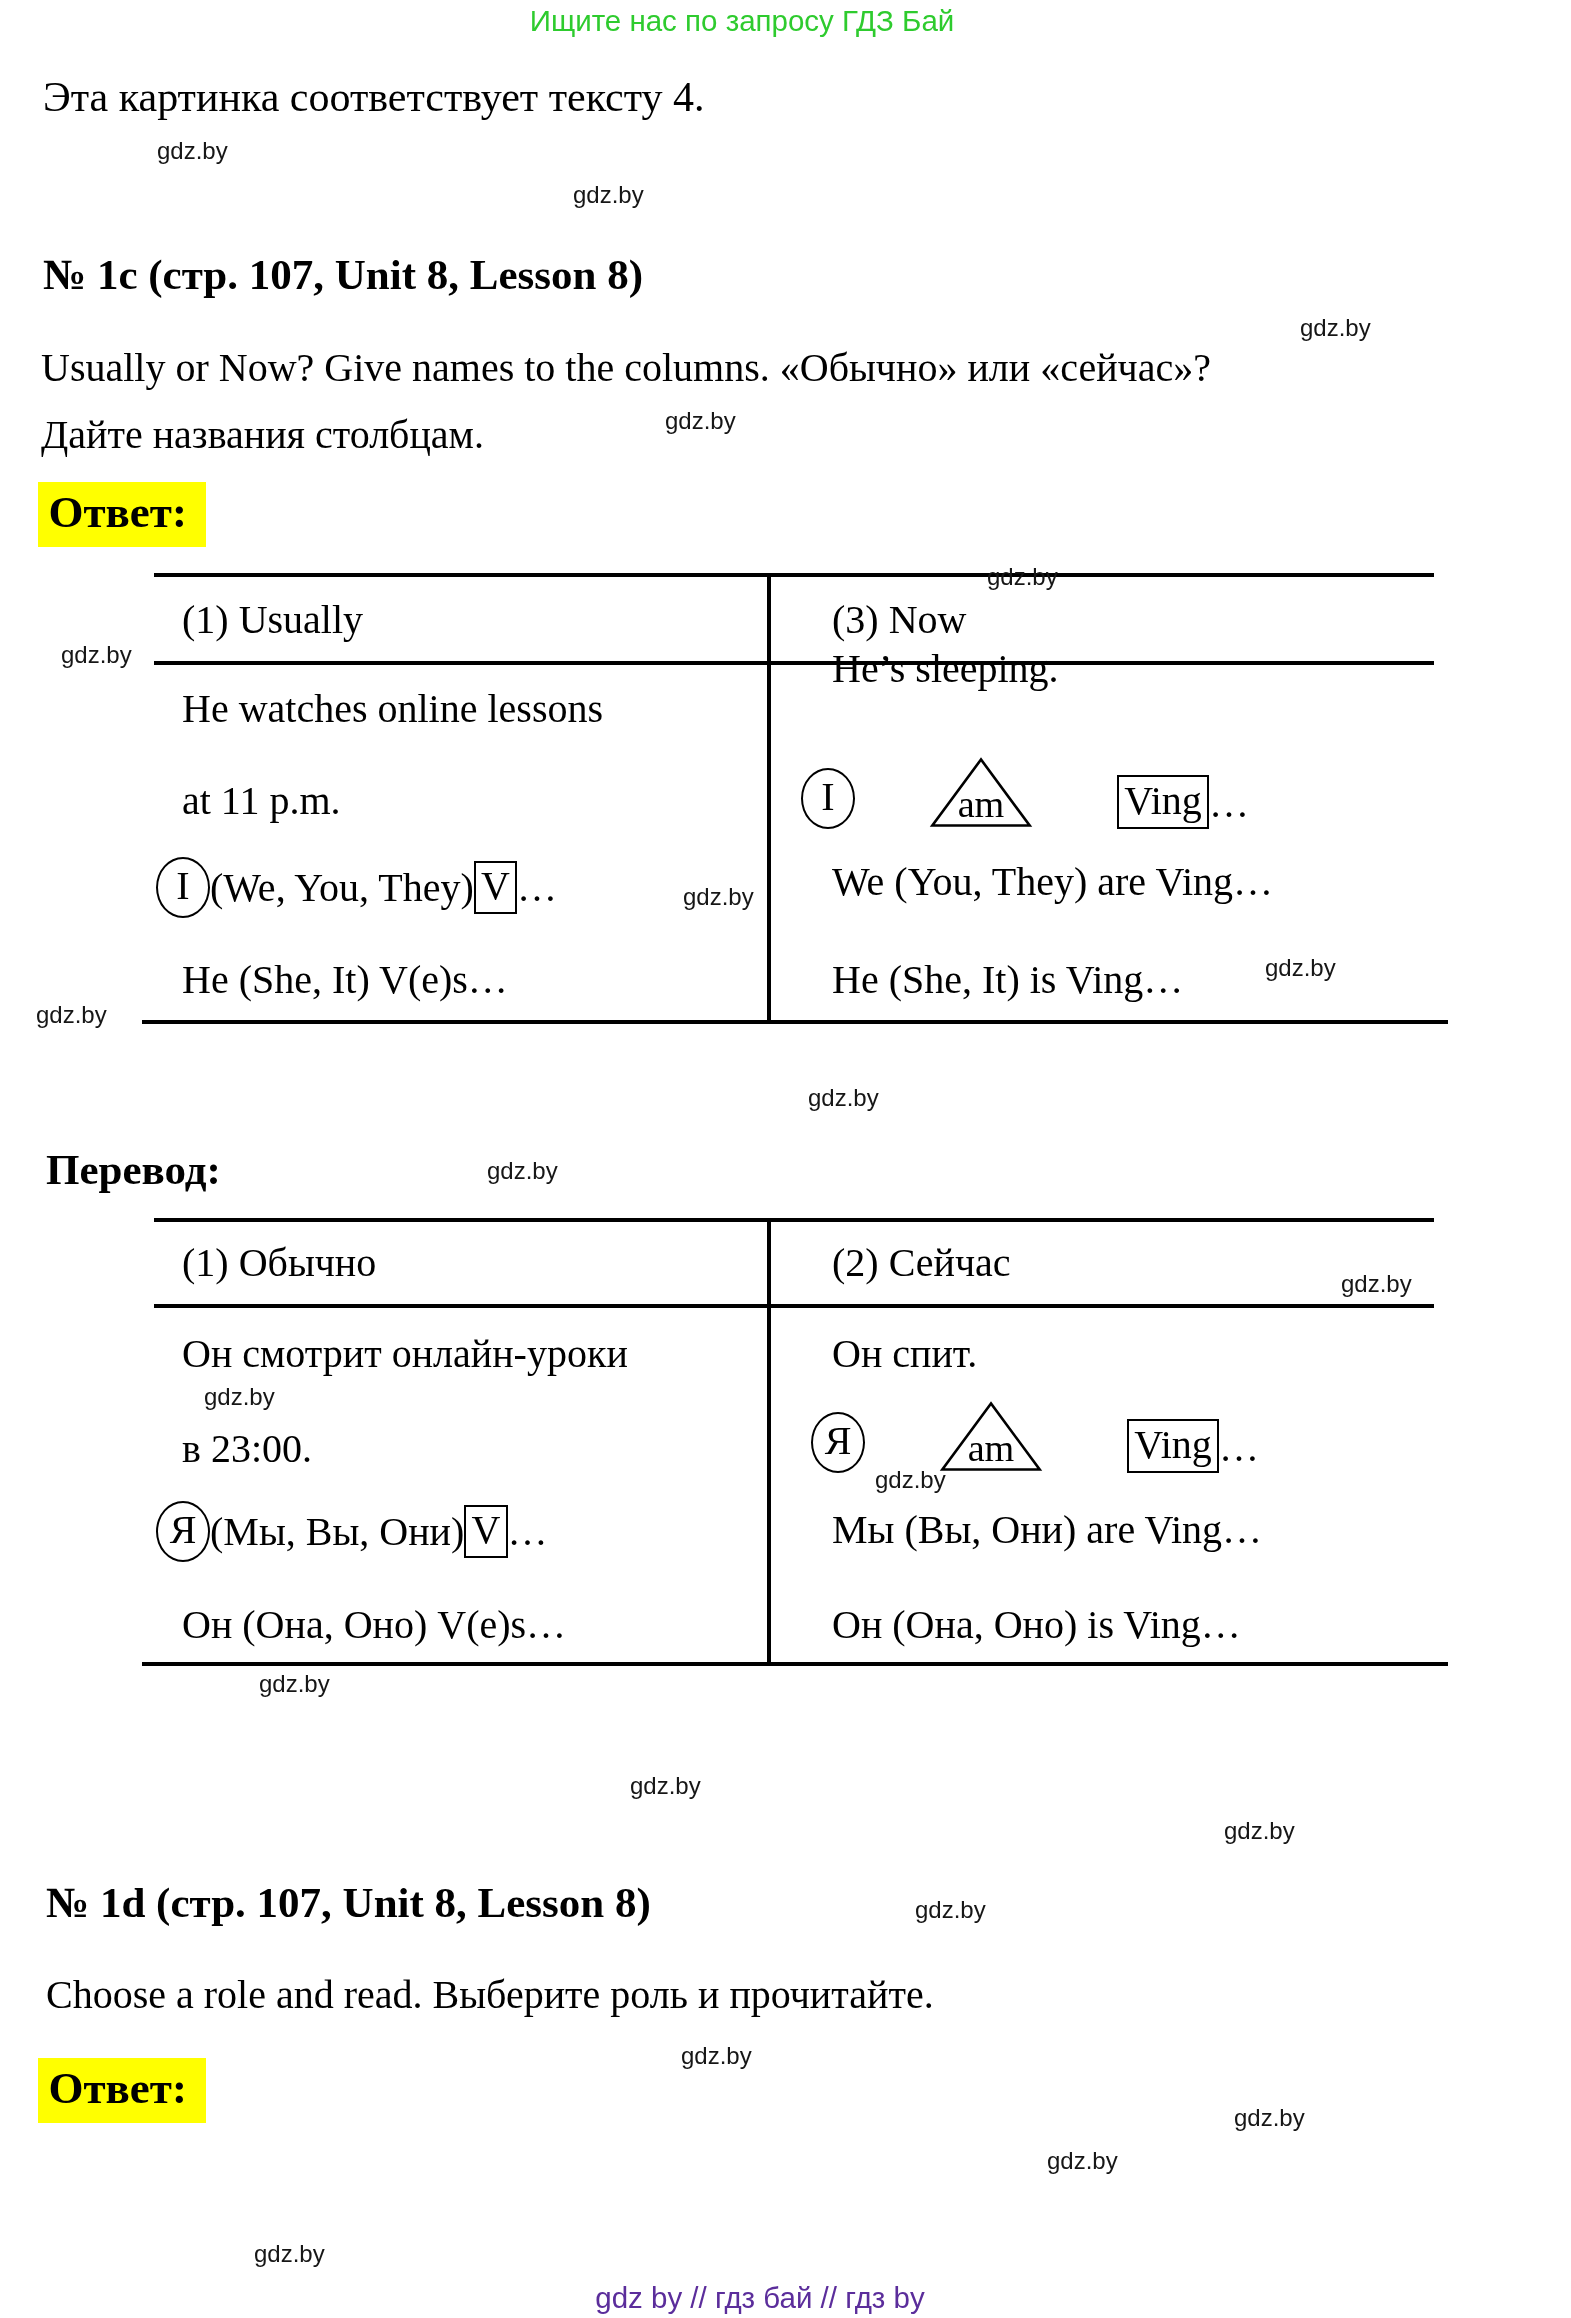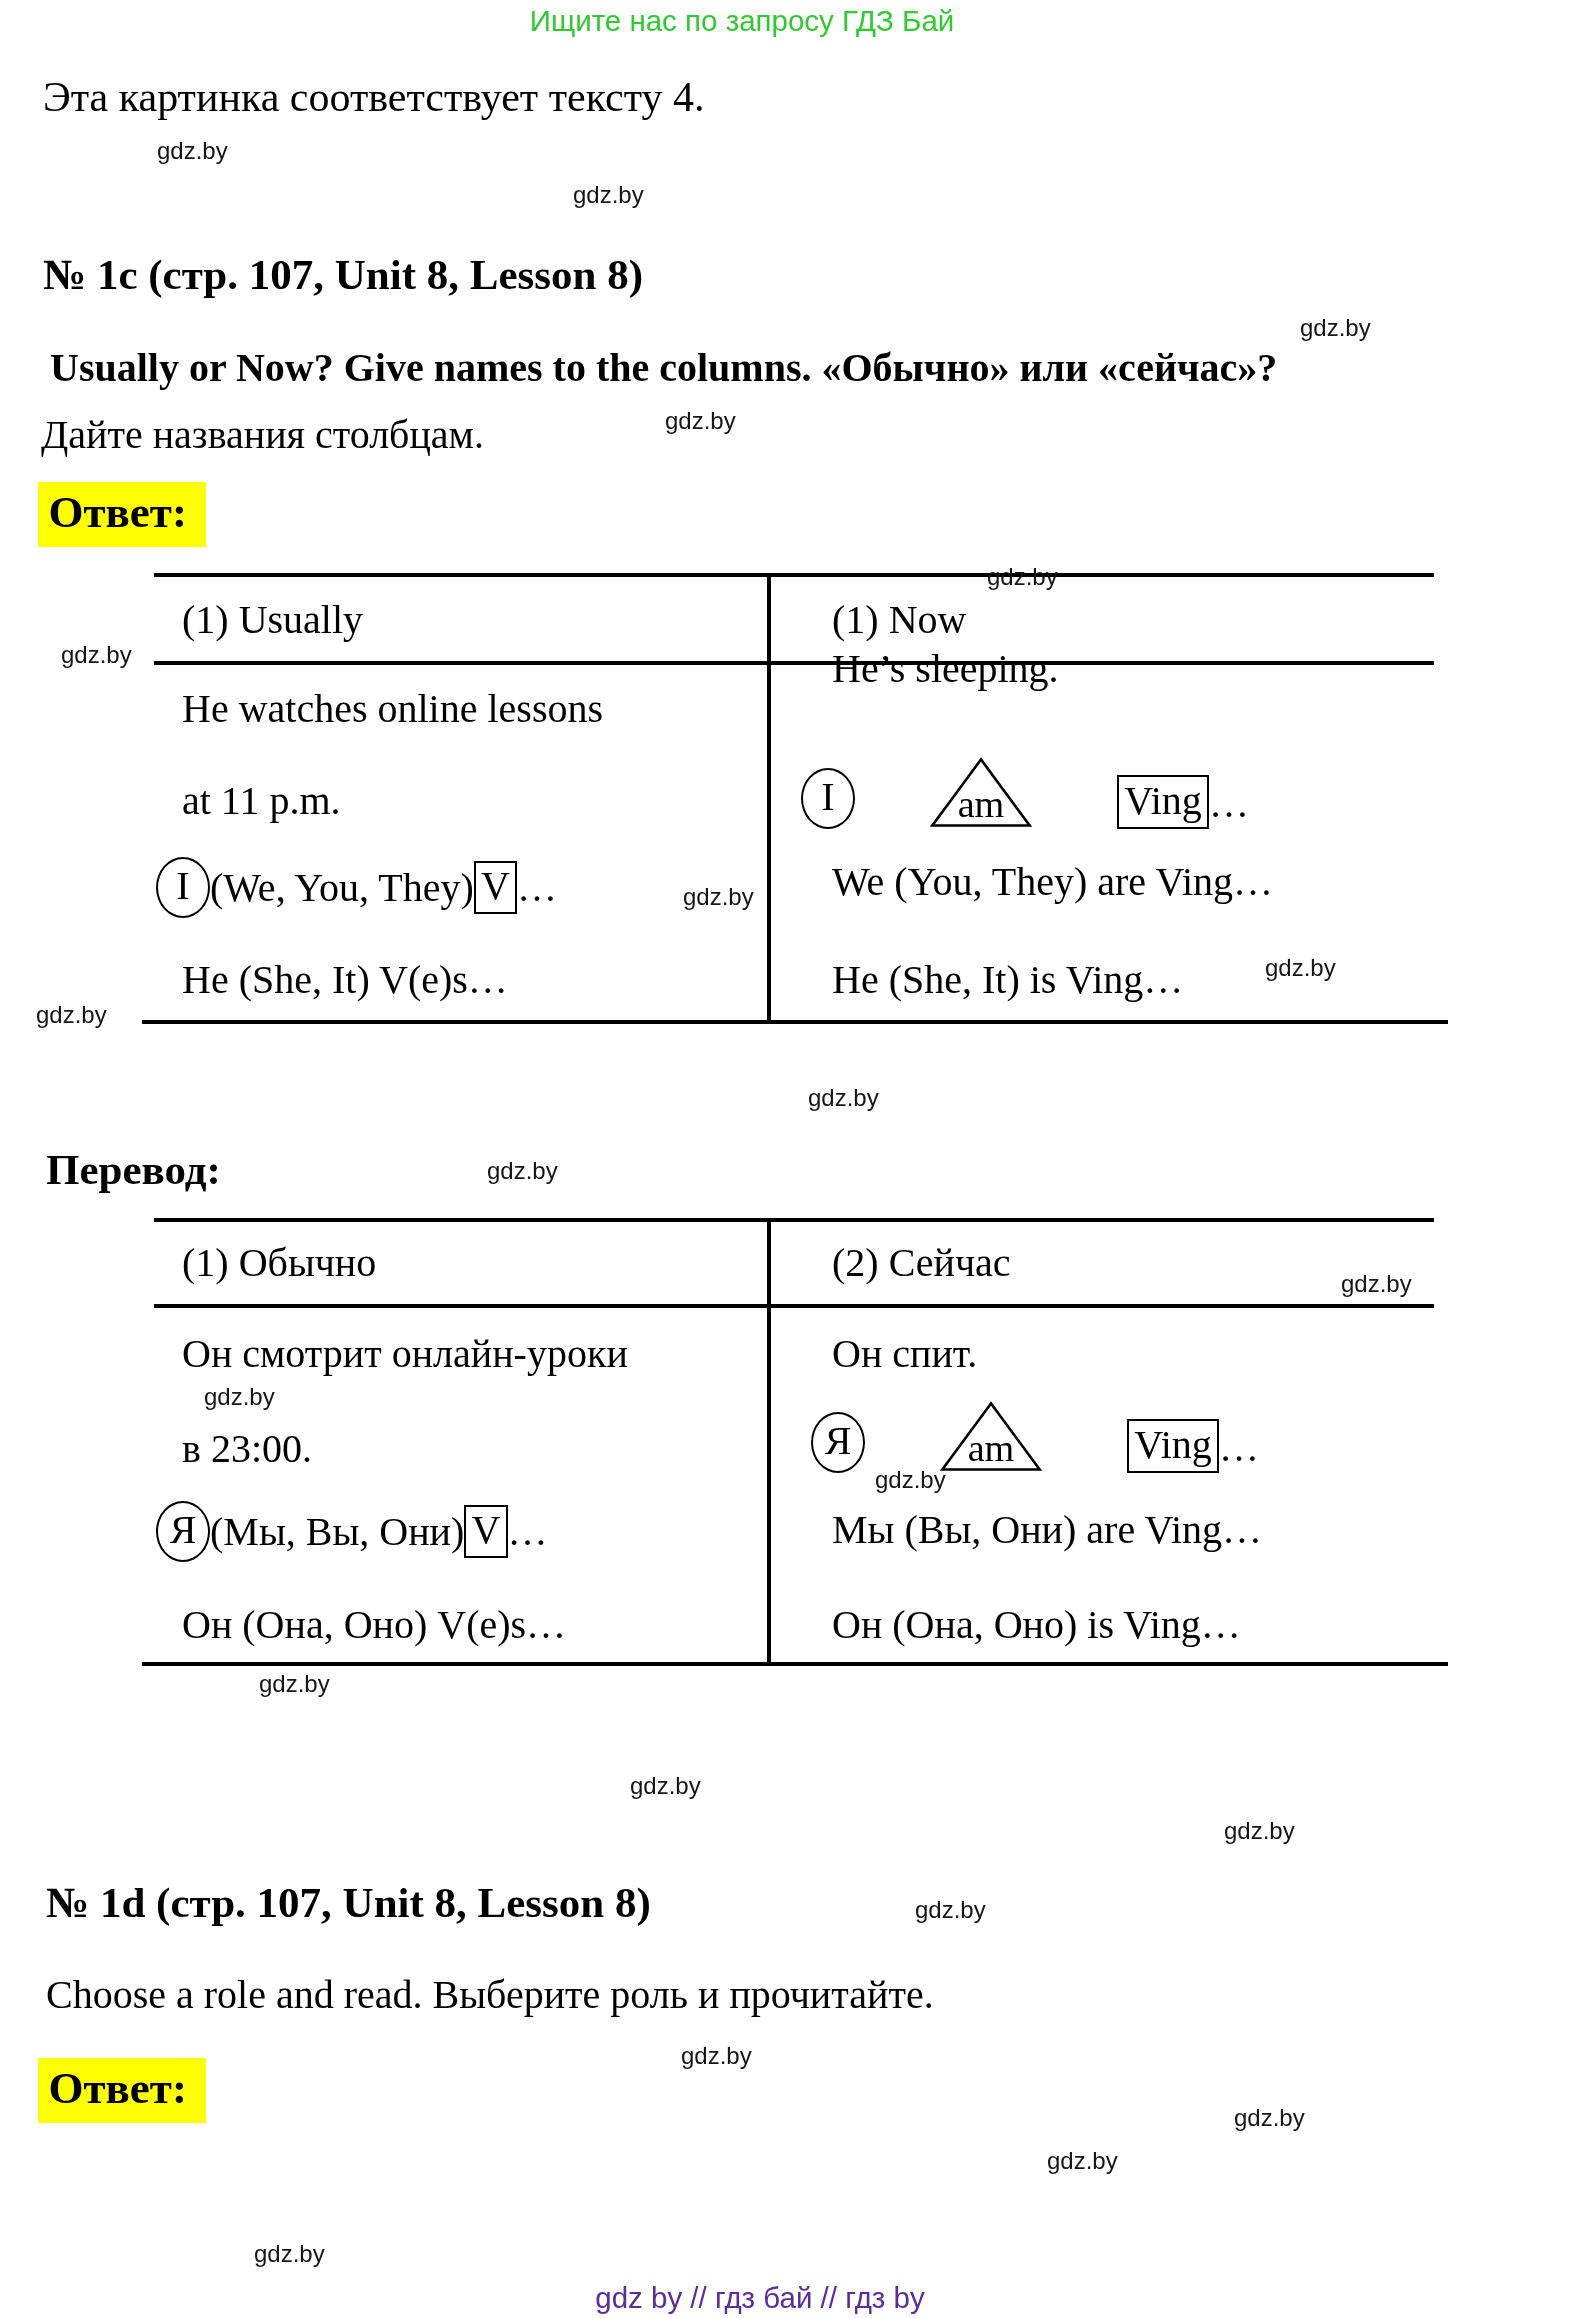--- a/index.html
+++ b/index.html
@@ -61,34 +61,34 @@
 <body>
 
 <div id="page">
 
   <div class="abs banner">Ищите нас по запросу ГДЗ Бай</div>
 
   <div class="abs serif" style="left:43px;top:73px;font-size:42px;">Эта картинка соответствует тексту 4.</div>
 
   <div class="abs h-bold" style="left:43px;top:250px;">№ 1c (стр. 107, Unit 8, Lesson 8)</div>
 
-  <div class="abs serif" style="left:50px;top:344px;font-weight:bold;">Usually or Now? Give names to the columns. «Обычно» или «сейчас»?</div>
+  <div class="abs serif" style="left:41px;top:344px;">Usually or Now? Give names to the columns. «Обычно» или «сейчас»?</div>
   <div class="abs serif" style="left:41px;top:411px;">Дайте названия столбцам.</div>
 
   <div class="abs" style="left:38px;top:486px;">
     <span class="h-bold hl">Ответ:</span>
   </div>
 
   <div class="line" style="left:154px;top:573px;width:1280px;height:3.5px;"></div>
   <div class="line" style="left:154px;top:661px;width:1280px;height:3.5px;"></div>
   <div class="line" style="left:142px;top:1020px;width:1306px;height:4.3px;"></div>
   <div class="line" style="left:767px;top:573px;width:3.5px;height:451px;"></div>
 
   <div class="abs serif" style="left:182px;top:596px;">(1) Usually</div>
-  <div class="abs serif" style="left:832px;top:596px;">(1) Now</div>
+  <div class="abs serif" style="left:832px;top:596px;">(3) Now</div>
 
   <div class="abs serif" style="left:182px;top:685px;">He watches online lessons</div>
   <div class="abs serif" style="left:832px;top:645px;">He’s sleeping.</div>
 
   <div class="abs serif" style="left:182px;top:777px;">at 11 p.m.</div>
 
   <div class="frow serif" style="left:801px;top:756px;">
     <span class="circle">I</span>
     <svg width="106" height="73" viewBox="0 0 122 84" style="font-size:46px">
       <polygon class="tri-shape" points="61,4 5,80 117,80"></polygon>

